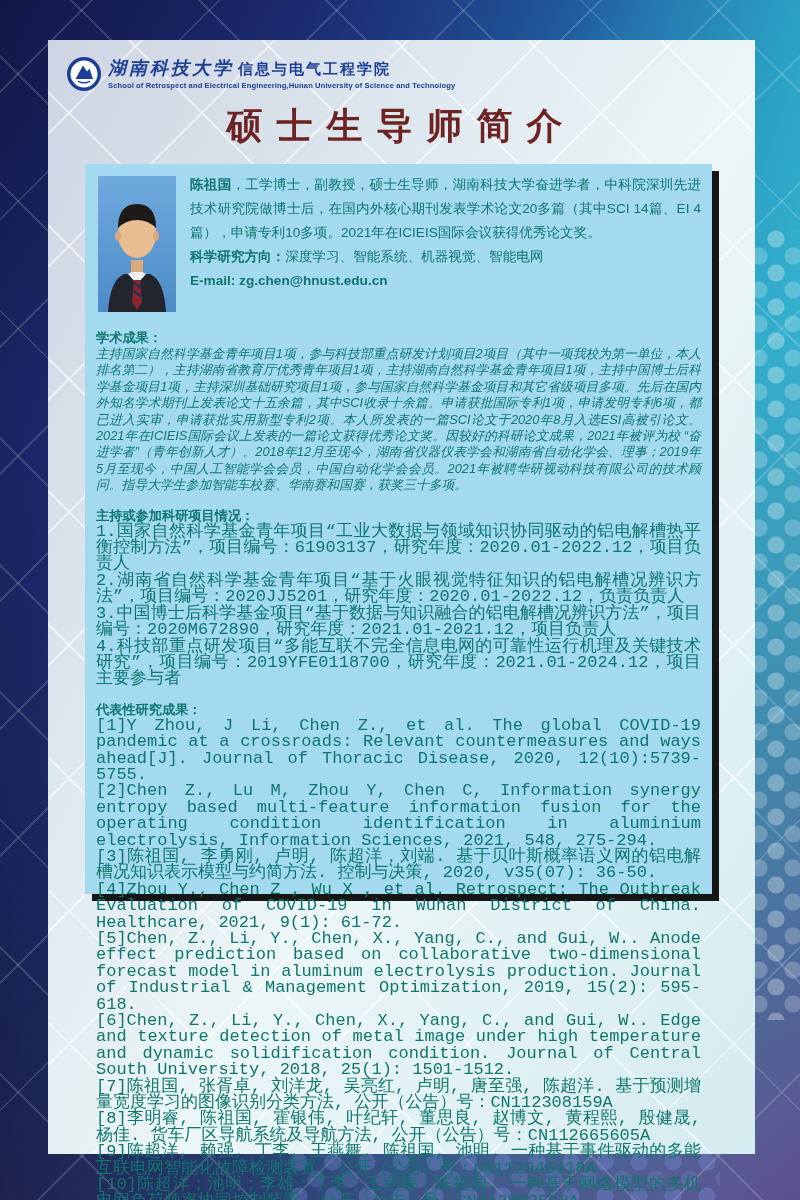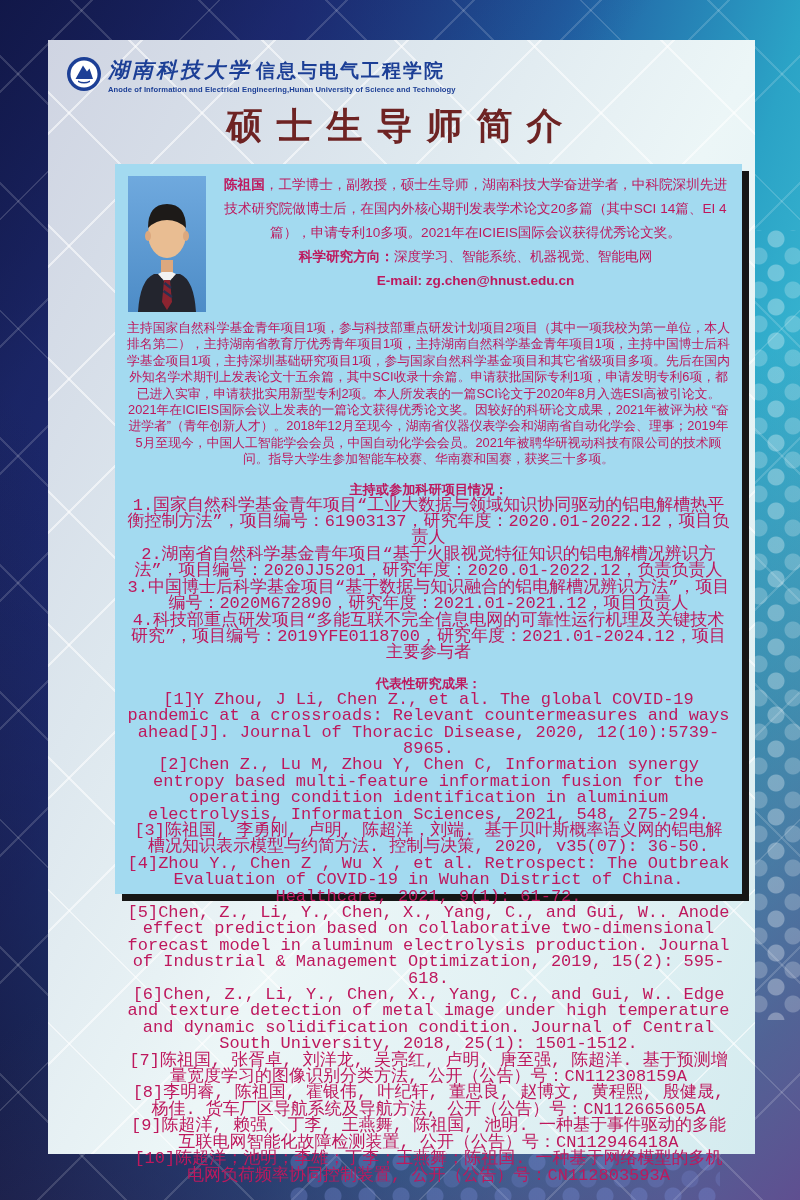--- a/index.html
+++ b/index.html
@@ -33,41 +33,41 @@
   .panel{position:absolute;left:48px;top:40px;width:707px;height:1114px;
     background:linear-gradient(118deg,#cfd4e2 0%,#dde7ee 30%,#ecf6f7 55%,#dff0f3 80%,#d4ebef 100%);}
   .panel-lines{position:absolute;inset:0;pointer-events:none;
     background-image:
       repeating-linear-gradient(45deg,rgba(0,0,0,0) 0 92px,rgba(255,255,255,0.55) 92px 94px),
       repeating-linear-gradient(-45deg,rgba(0,0,0,0) 0 92px,rgba(255,255,255,0.55) 92px 94px);}
 
   .brand{position:absolute;left:18px;top:16px;display:flex;align-items:flex-start;gap:6px;}
   .brand svg{flex:0 0 auto;}
   .brand-cn{color:#1c3f96;white-space:nowrap;}
-  .cn-script{font-family:"Liberation Serif","DejaVu Serif",serif;font-style:italic;font-weight:700;font-size:21px;letter-spacing:3px;margin-right:4px;}
-  .cn-bold{font-family:Liberation Serif, serif;font-weight:700;font-size:19px;letter-spacing:2px;}
+  .cn-script{font-family:"Liberation Serif","DejaVu Serif",serif;font-style:italic;font-weight:700;font-size:18px;letter-spacing:3px;margin-right:4px;}
+  .cn-bold{font-family:Liberation Serif, serif;font-weight:700;font-size:15px;letter-spacing:2px;}
   .brand-en{color:#1c3f96;font-weight:700;font-size:7.6px;margin-top:1px;letter-spacing:0.1px;}
 
   .page-title{position:absolute;left:0;top:62px;width:100%;margin:0;text-align:center;
     font-family:Liberation Sans, sans-serif;font-weight:700;font-size:36px;
     color:#6e2323;letter-spacing:14px;}
 
   .content-box{position:absolute;left:37px;top:124px;width:627px;height:730px;
     box-sizing:border-box;background:#a3daf0;box-shadow:7px 7px 0 0 #161616;
-    padding:9px 11px 8px 11px;color:#be185d;margin-left:30px;}
-  .content-box p{margin:0;text-align:center;}
+    padding:9px 11px 8px 11px;color:#0f766e;}
+  .content-box p{margin:0;}
 
   .intro{overflow:hidden;margin-bottom:4px;}
   .photo{float:left;width:78px;height:136px;margin:3px 14px 4px 2px;display:block;}
   .intro-text{font-size:13.6px;line-height:24px;text-align:justify;}
   .intro-line{font-size:13.6px;line-height:24px;font-weight:700;}
   .intro-line .reg{font-weight:400;}
 
   .sec-head{font-weight:700;font-size:13.2px;line-height:17px;margin-top:13px !important;}
-  .body-text{font-size:12.8px;line-height:16.4px;text-align:justify;}
+  .body-text{font-size:12.8px;line-height:16.4px;text-align:justify;font-style:italic;}
   .item{font-size:17px;line-height:16.4px;text-align:justify;font-family:Liberation Mono, monospace;}
 </style>
 </head>
 <body>
 
 <div class="page">
   <div class="bg-overlays"></div>
   <div class="bg-lines"></div>
   <div class="bg-dots-right"></div>
   <div class="bg-dots-bottom"></div>
@@ -77,21 +77,21 @@
 
     <header class="brand">
       <svg width="36" height="36" viewBox="0 0 36 36">
         <circle cx="18" cy="18" r="17" fill="#1c3f96"></circle>
         <circle cx="18" cy="18" r="13.5" fill="#ffffff"></circle>
         <path d="M9.5 23 L17 9.5 L21 15.5 L23.5 12.5 L27 23 Z" fill="#1c3f96"></path>
         <path d="M12 24.5 Q18 27.5 24 24.5 L24 26 Q18 29 12 26 Z" fill="#1c3f96"></path>
       </svg>
       <div class="brand-text">
         <div class="brand-cn"><span class="cn-script">湖南科技大学</span><span class="cn-bold">信息与电气工程学院</span></div>
-        <div class="brand-en">Anode of Information and Electrical Engineering,Hunan University of Science and Technology</div>
+        <div class="brand-en">School of Retrospect and Electrical Engineering,Hunan University of Science and Technology</div>
       </div>
     </header>
 
     <h1 class="page-title">硕士生导师简介</h1>
 
     <div class="content-box">
 
       <div class="intro">
         <svg class="photo" viewBox="0 0 78 136">
           <defs>
@@ -109,30 +109,31 @@
           <ellipse cx="39" cy="58" rx="19" ry="24" fill="#e9bd92"></ellipse>
           <path d="M20 52 Q20 28 39 28 Q58 28 58 52 Q50 44 39 44 Q28 44 20 52 Z" fill="#1d1a18"></path>
           <ellipse cx="20" cy="60" rx="3" ry="5" fill="#dca87e"></ellipse>
           <ellipse cx="58" cy="60" rx="3" ry="5" fill="#dca87e"></ellipse>
         </svg>
         <p class="intro-text"><b>陈祖国</b><span>，工学博士，副教授，硕士生导师，湖南科技大学奋进学者，中科院深圳先进技术研究院做博士后，在国内外核心期刊发表学术论文20多篇（其中SCI 14篇、EI 4篇），申请专利10多项。2021年在ICIEIS国际会议获得优秀论文奖。</span></p>
         <p class="intro-line"><span>科学研究方向：</span><span class="reg">深度学习、智能系统、机器视觉、智能电网</span></p>
         <p class="intro-line">E-mail: zg.chen@hnust.edu.cn</p>
       </div>
 
+      <p class="sec-head">学术成果：</p>
       <p class="body-text">主持国家自然科学基金青年项目1项，参与科技部重点研发计划项目2项目（其中一项我校为第一单位，本人排名第二），主持湖南省教育厅优秀青年项目1项，主持湖南自然科学基金青年项目1项，主持中国博士后科学基金项目1项，主持深圳基础研究项目1项，参与国家自然科学基金项目和其它省级项目多项。先后在国内外知名学术期刊上发表论文十五余篇，其中SCI收录十余篇。申请获批国际专利1项，申请发明专利6项，都已进入实审，申请获批实用新型专利2项。本人所发表的一篇SCI论文于2020年8月入选ESI高被引论文。2021年在ICIEIS国际会议上发表的一篇论文获得优秀论文奖。因较好的科研论文成果，2021年被评为校 “奋进学者”（青年创新人才）。2018年12月至现今，湖南省仪器仪表学会和湖南省自动化学会、理事；2019年5月至现今，中国人工智能学会会员，中国自动化学会会员。2021年被聘华研视动科技有限公司的技术顾问。指导大学生参加智能车校赛、华南赛和国赛，获奖三十多项。</p>
 
       <p class="sec-head">主持或参加科研项目情况：</p>
       <p class="item">1.国家自然科学基金青年项目“工业大数据与领域知识协同驱动的铝电解槽热平衡控制方法”，项目编号：61903137，研究年度：2020.01-2022.12，项目负责人</p>
       <p class="item">2.湖南省自然科学基金青年项目“基于火眼视觉特征知识的铝电解槽况辨识方法”，项目编号：2020JJ5201，研究年度：2020.01-2022.12，负责负责人</p>
       <p class="item">3.中国博士后科学基金项目“基于数据与知识融合的铝电解槽况辨识方法”，项目编号：2020M672890，研究年度：2021.01-2021.12，项目负责人</p>
       <p class="item">4.科技部重点研发项目“多能互联不完全信息电网的可靠性运行机理及关键技术研究”，项目编号：2019YFE0118700，研究年度：2021.01-2024.12，项目主要参与者</p>
 
       <p class="sec-head">代表性研究成果：</p>
-      <p class="item">[1]Y Zhou, J Li, Chen Z., et al. The global COVID-19 pandemic at a crossroads: Relevant countermeasures and ways ahead[J]. Journal of Thoracic Disease, 2020, 12(10):5739-8965.</p>
+      <p class="item">[1]Y Zhou, J Li, Chen Z., et al. The global COVID-19 pandemic at a crossroads: Relevant countermeasures and ways ahead[J]. Journal of Thoracic Disease, 2020, 12(10):5739-5755.</p>
       <p class="item">[2]Chen Z., Lu M, Zhou Y, Chen C, Information synergy entropy based multi-feature information fusion for the operating condition identification in aluminium electrolysis, Information Sciences, 2021, 548, 275-294.</p>
       <p class="item">[3]陈祖国, 李勇刚, 卢明, 陈超洋，刘端. 基于贝叶斯概率语义网的铝电解槽况知识表示模型与约简方法. 控制与决策, 2020, v35(07): 36-50.</p>
       <p class="item">[4]Zhou Y., Chen Z , Wu X , et al. Retrospect: The Outbreak Evaluation of COVID-19 in Wuhan District of China. Healthcare, 2021, 9(1): 61-72.</p>
       <p class="item">[5]Chen, Z., Li, Y., Chen, X., Yang, C., and Gui, W.. Anode effect prediction based on collaborative two-dimensional forecast model in aluminum electrolysis production. Journal of Industrial &amp; Management Optimization, 2019, 15(2): 595-618.</p>
       <p class="item">[6]Chen, Z., Li, Y., Chen, X., Yang, C., and Gui, W.. Edge and texture detection of metal image under high temperature and dynamic solidification condition. Journal of Central South University, 2018, 25(1): 1501-1512.</p>
       <p class="item">[7]陈祖国, 张胥卓, 刘洋龙, 吴亮红, 卢明, 唐至强, 陈超洋. 基于预测增量宽度学习的图像识别分类方法, 公开（公告）号：CN112308159A</p>
       <p class="item">[8]李明睿, 陈祖国, 霍银伟, 叶纪轩, 董思良, 赵博文, 黄程熙, 殷健晟, 杨佳. 货车厂区导航系统及导航方法, 公开（公告）号：CN112665605A</p>
       <p class="item">[9]陈超洋, 赖强, 丁李, 王燕舞, 陈祖国, 池明. 一种基于事件驱动的多能互联电网智能化故障检测装置, 公开（公告）号：CN112946418A</p>
       <p class="item">[10]陈超洋；池明；李雄；丁李；王燕舞；陈祖国. 一种基于网络模型的多机电网负荷频率协同控制装置, 公开（公告）号：CN112803593A</p>
 

